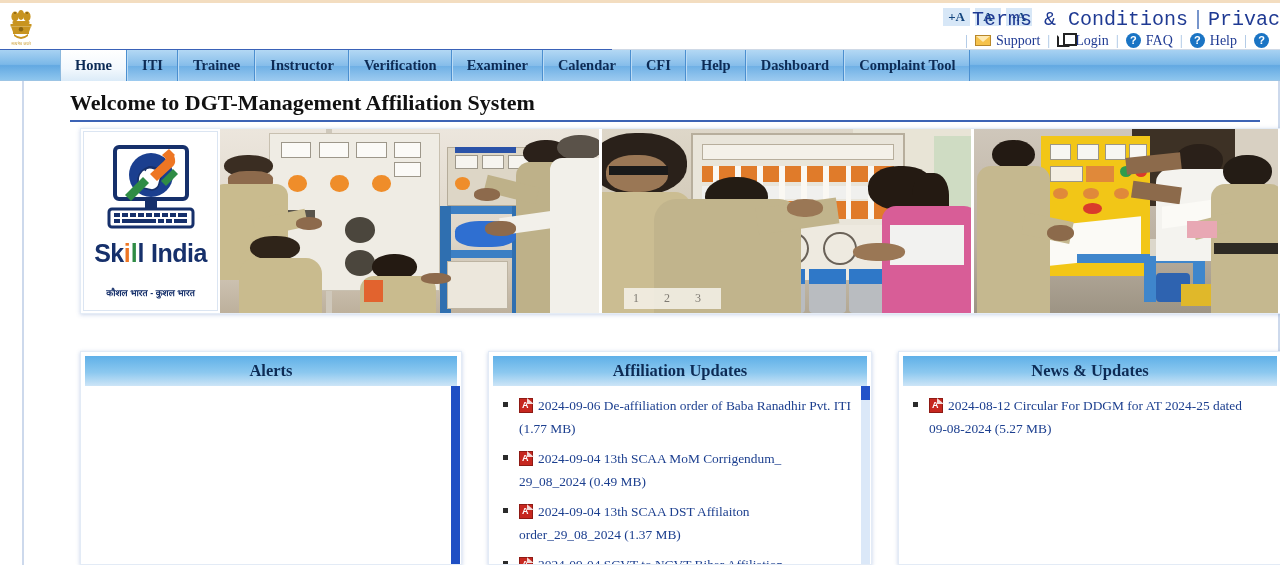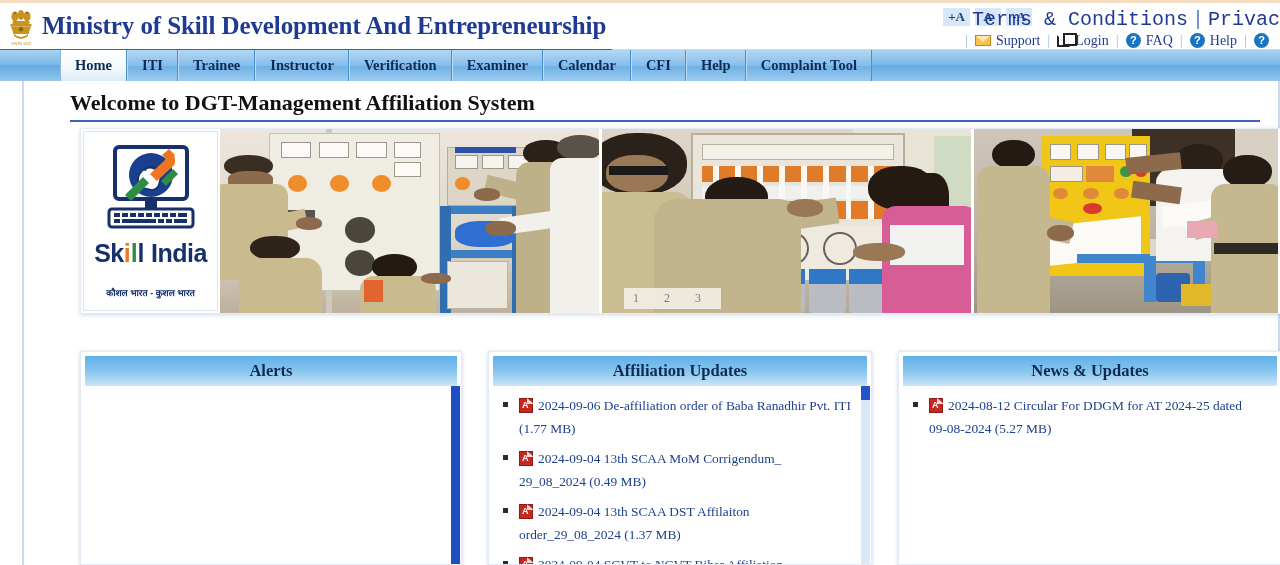--- a/index.html
+++ b/index.html
@@ -283,21 +283,20 @@
           <rect x="6.5" y="21" width="21" height="2.5"></rect>
           <path d="M7 23.5 L27 23.5 L25 29 L9 29 Z"></path>
           <circle cx="17" cy="26.2" r="2.2" fill="#8a6512"></circle>
           <rect x="9" y="29" width="16" height="2"></rect>
           <path d="M10 31 Q17 37 24 31 L24 33 Q17 39 10 33 Z"></path>
         </g>
         <text x="17" y="41.5" font-size="4" fill="#c8941f" text-anchor="middle" font-family="Liberation Sans, sans-serif">सत्यमेव जयते</text>
       </svg>
     </div>
 
-    <div class="site-title">Ministry of Skill Development And Entrepreneurship</div>
     <div class="header-rule"></div>
 
     <div class="fontsize-box">
       <span class="fsbtn">+A</span>
       <span class="fsbtn">A</span>
       <span class="fsbtn">-A</span>
     </div>
 
     <div class="toplinks">
       <a>Terms &amp; Conditions</a><span class="sep">|</span><a>Privac</a>
@@ -325,20 +324,21 @@
     <div class="nav-inner">
       <div class="navtab active">Home</div>
       <div class="navtab">ITI</div>
       <div class="navtab">Trainee</div>
       <div class="navtab">Instructor</div>
       <div class="navtab">Verification</div>
       <div class="navtab">Examiner</div>
       <div class="navtab">Calendar</div>
       <div class="navtab">CFI</div>
       <div class="navtab">Help</div>
+      <div class="navtab">Dashboard</div>
       <div class="navtab">Complaint Tool</div>
     </div>
   </div>
 
   <div class="content-wrap">
 
     <div class="welcome">Welcome to DGT-Management Affiliation System</div>
     <div class="welcome-rule"></div>
 
     <div class="banner">

